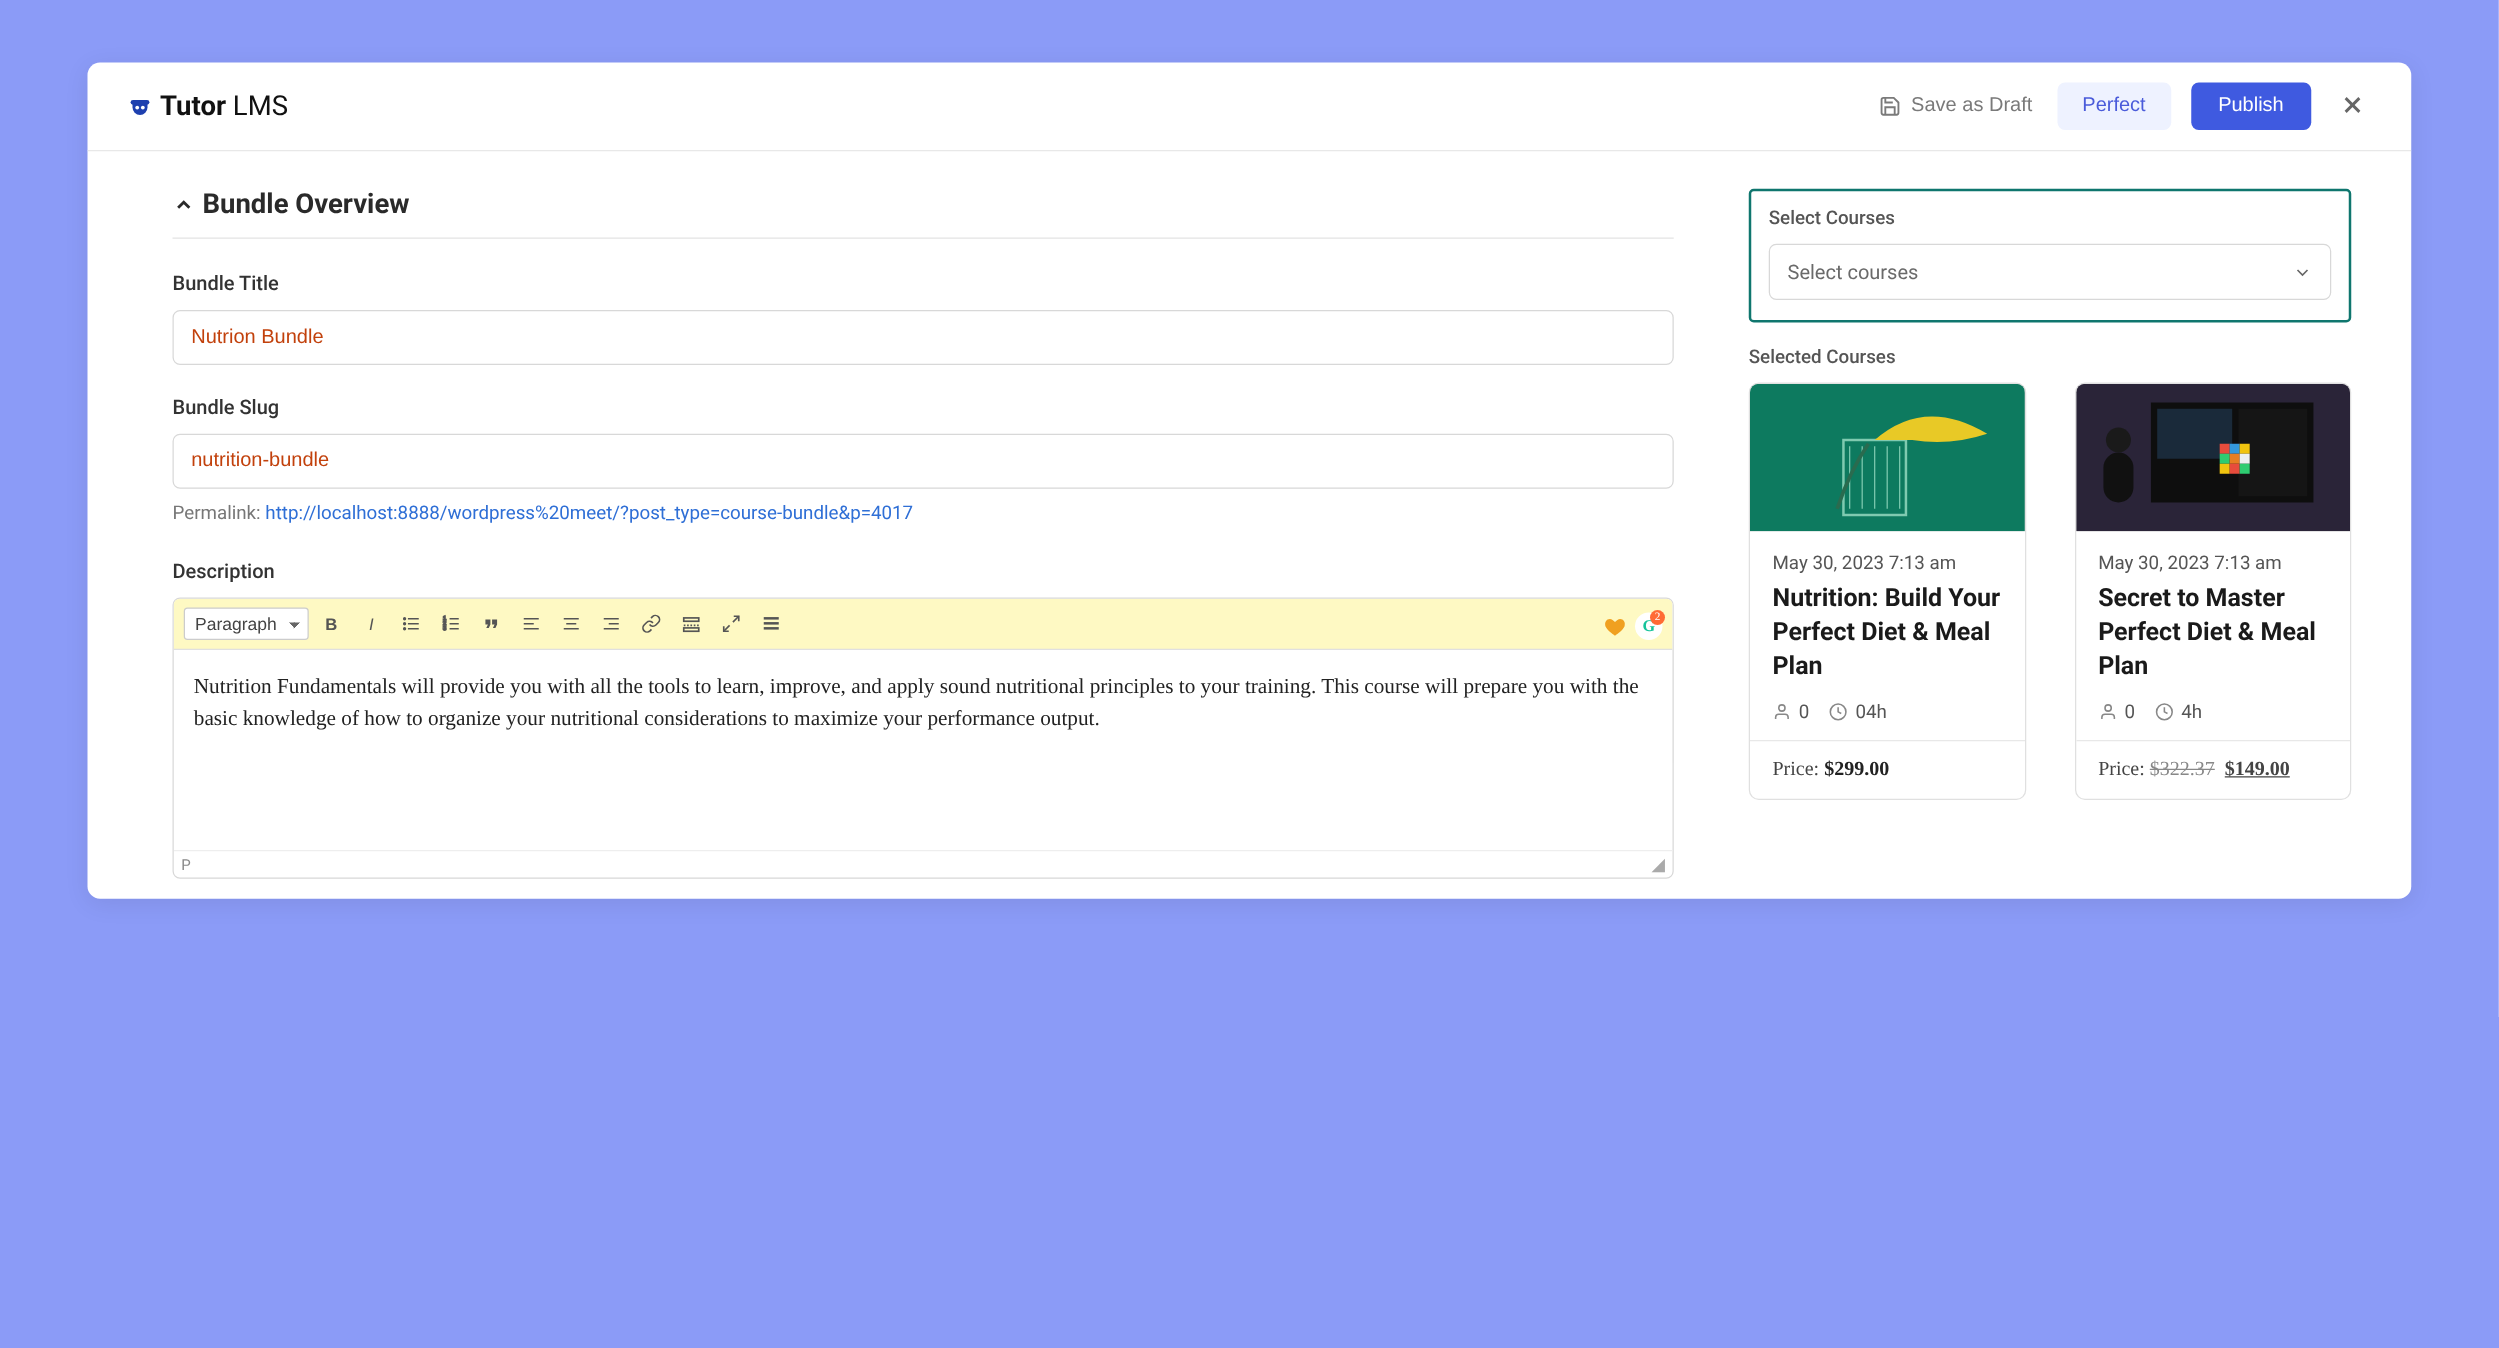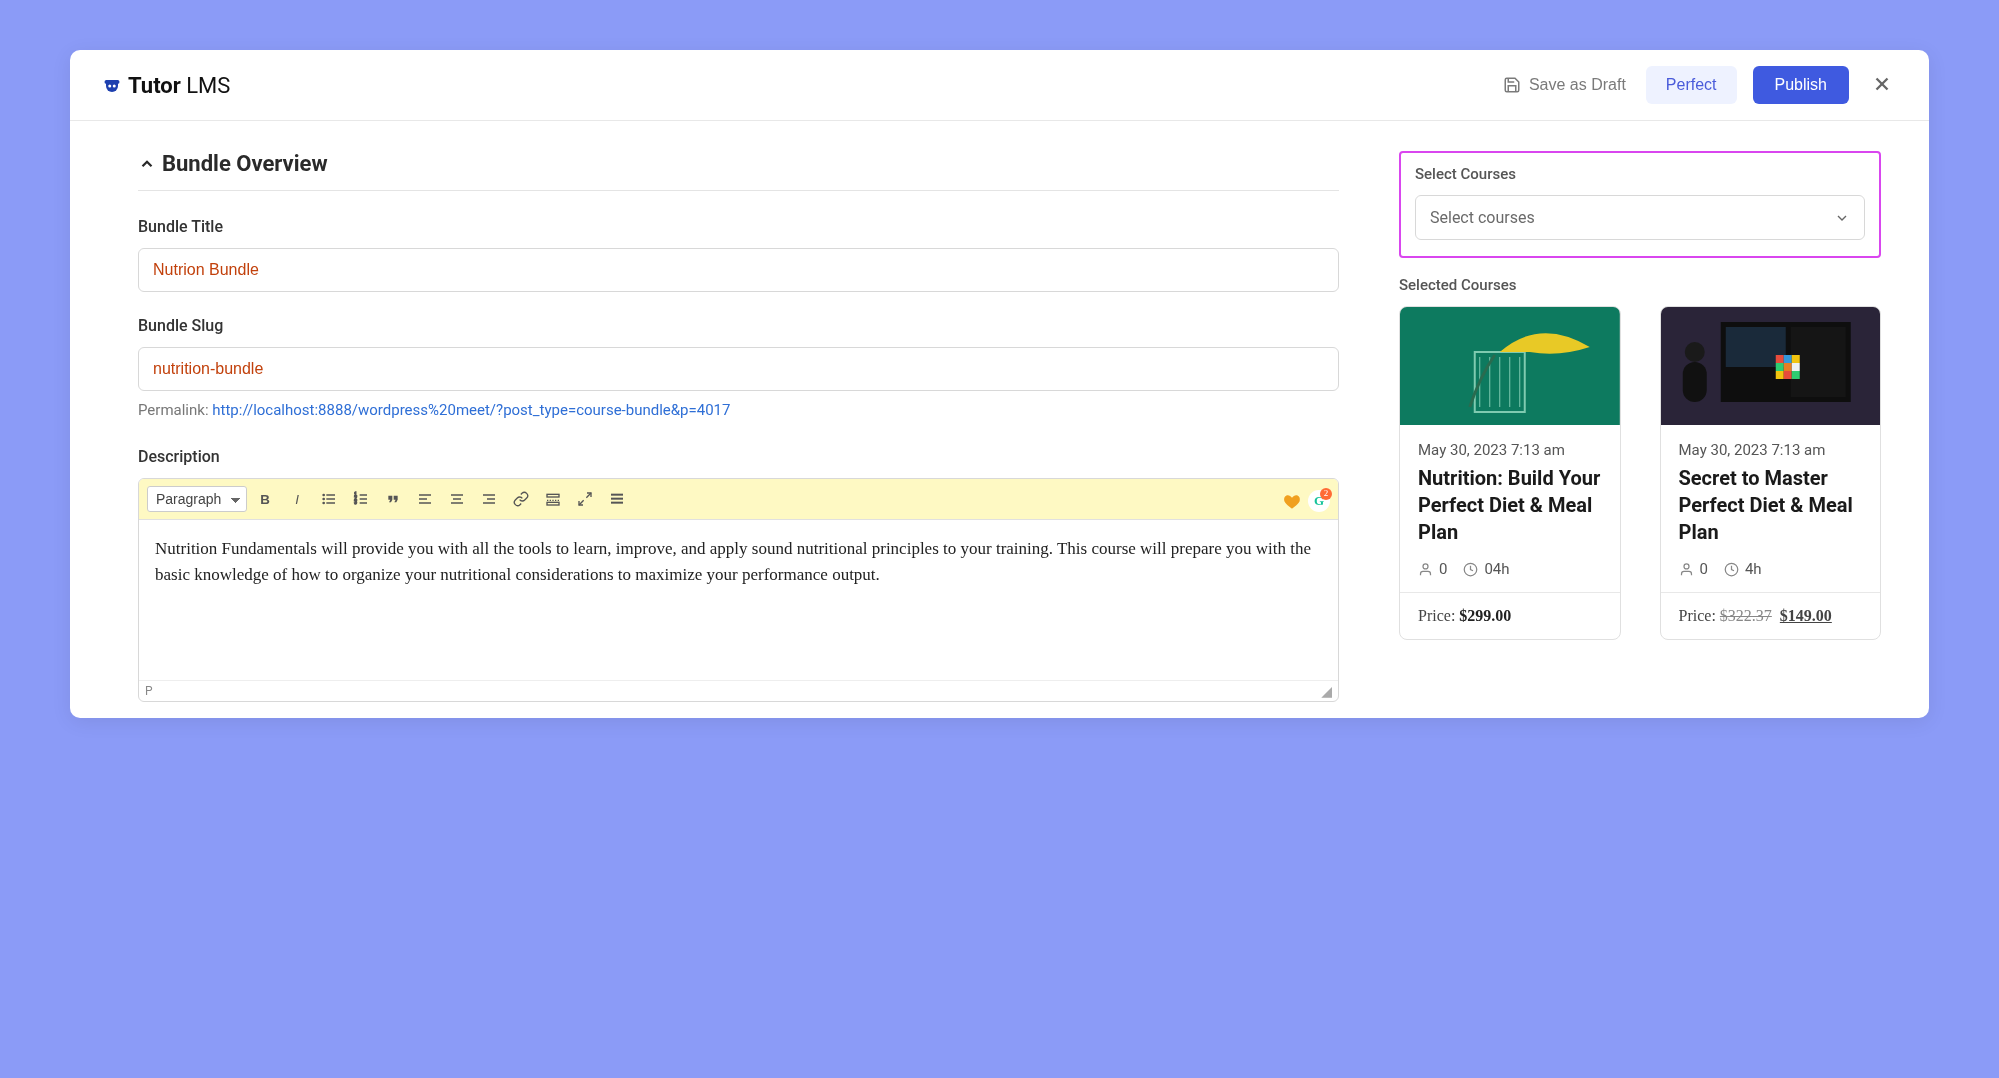--- a/index.html
+++ b/index.html
@@ -32,21 +32,21 @@
 .tb-btn { width: 28px; height: 28px; display: inline-flex; align-items: center; justify-content: center; background: none; border: none; cursor: pointer; color: #555; border-radius: 3px; }
 .tb-btn svg { width: 16px; height: 16px; }
 .editor-body { padding: 16px; min-height: 160px; font-family: Georgia, 'Times New Roman', serif; font-size: 17px; line-height: 1.5; color: #222; position: relative; }
 .editor-status { display: flex; justify-content: space-between; align-items: center; border-top: 1px solid #eee; padding: 2px 6px; font-size: 12px; color: #888; position: relative; }
 .editor-badges { display: flex; gap: 6px; align-items: center; position: absolute; right: 8px; top: -30px; }
 .badge-heart { width: 20px; height: 20px; color: #f0a020; }
 .badge-g { width: 22px; height: 22px; background: #fff; border-radius: 50%; display: flex; align-items: center; justify-content: center; position: relative; }
 .badge-g-inner { color: #15c39a; font-weight: 700; font-size: 13px; }
 .badge-g-dot { position: absolute; top: -2px; right: -2px; background: #ff6b35; color: #fff; font-size: 9px; width: 12px; height: 12px; border-radius: 50%; display: flex; align-items: center; justify-content: center; }
 .resize-handle { font-size: 14px; color: #aaa; cursor: nwse-resize; }
-.highlight-box { border: 2px solid #d946ef; border-radius: 4px; padding: 12px 14px 16px; margin-bottom: 18px; }
+.highlight-box { border: 2px solid #0f766e; border-radius: 4px; padding: 12px 14px 16px; margin-bottom: 18px; }
 .side-label { font-size: 15px; color: #555; font-weight: 500; margin-bottom: 12px; display: block; }
 .select-courses { border: 1px solid #d8d8d8; border-radius: 6px; padding: 12px 14px; display: flex; align-items: center; justify-content: space-between; color: #6a6a6a; font-size: 16px; cursor: pointer; background: #fff; }
 .select-courses svg { width: 16px; height: 16px; stroke: #666; }
 .cards { display: flex; gap: 39px; }
 .card { flex: 1; border: 1px solid #e0e0e0; border-radius: 8px; overflow: hidden; display: flex; flex-direction: column; }
 .card-img { height: 118px; background: #ccc; }
 .card-img svg { width: 100%; height: 100%; display: block; }
 .card-body { padding: 16px 18px 14px; }
 .card-date { font-size: 15px; color: #555; margin-bottom: 6px; }
 .card-title { font-size: 20px; font-weight: 700; color: #1a1a1a; line-height: 1.35; margin-bottom: 14px; }

